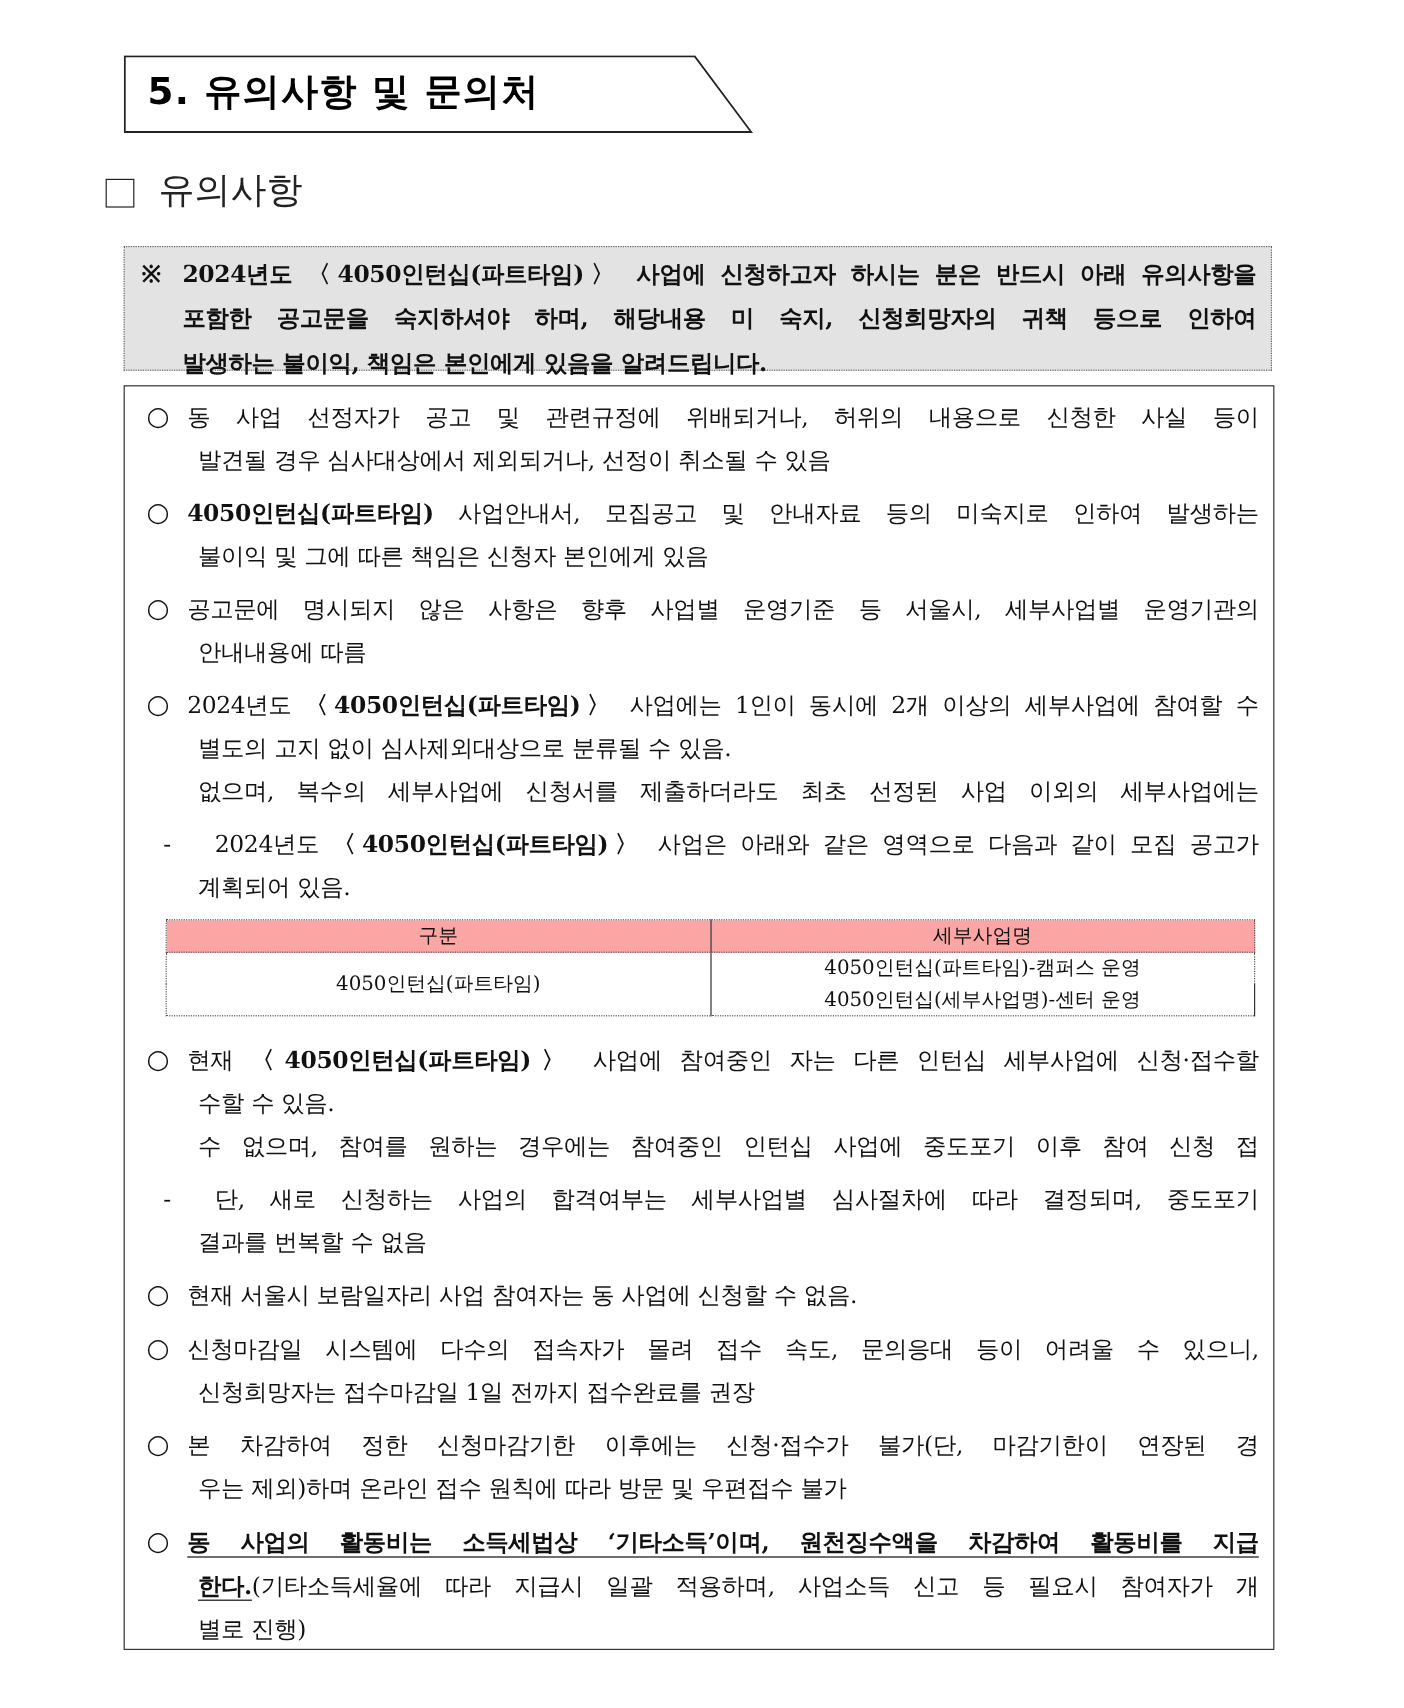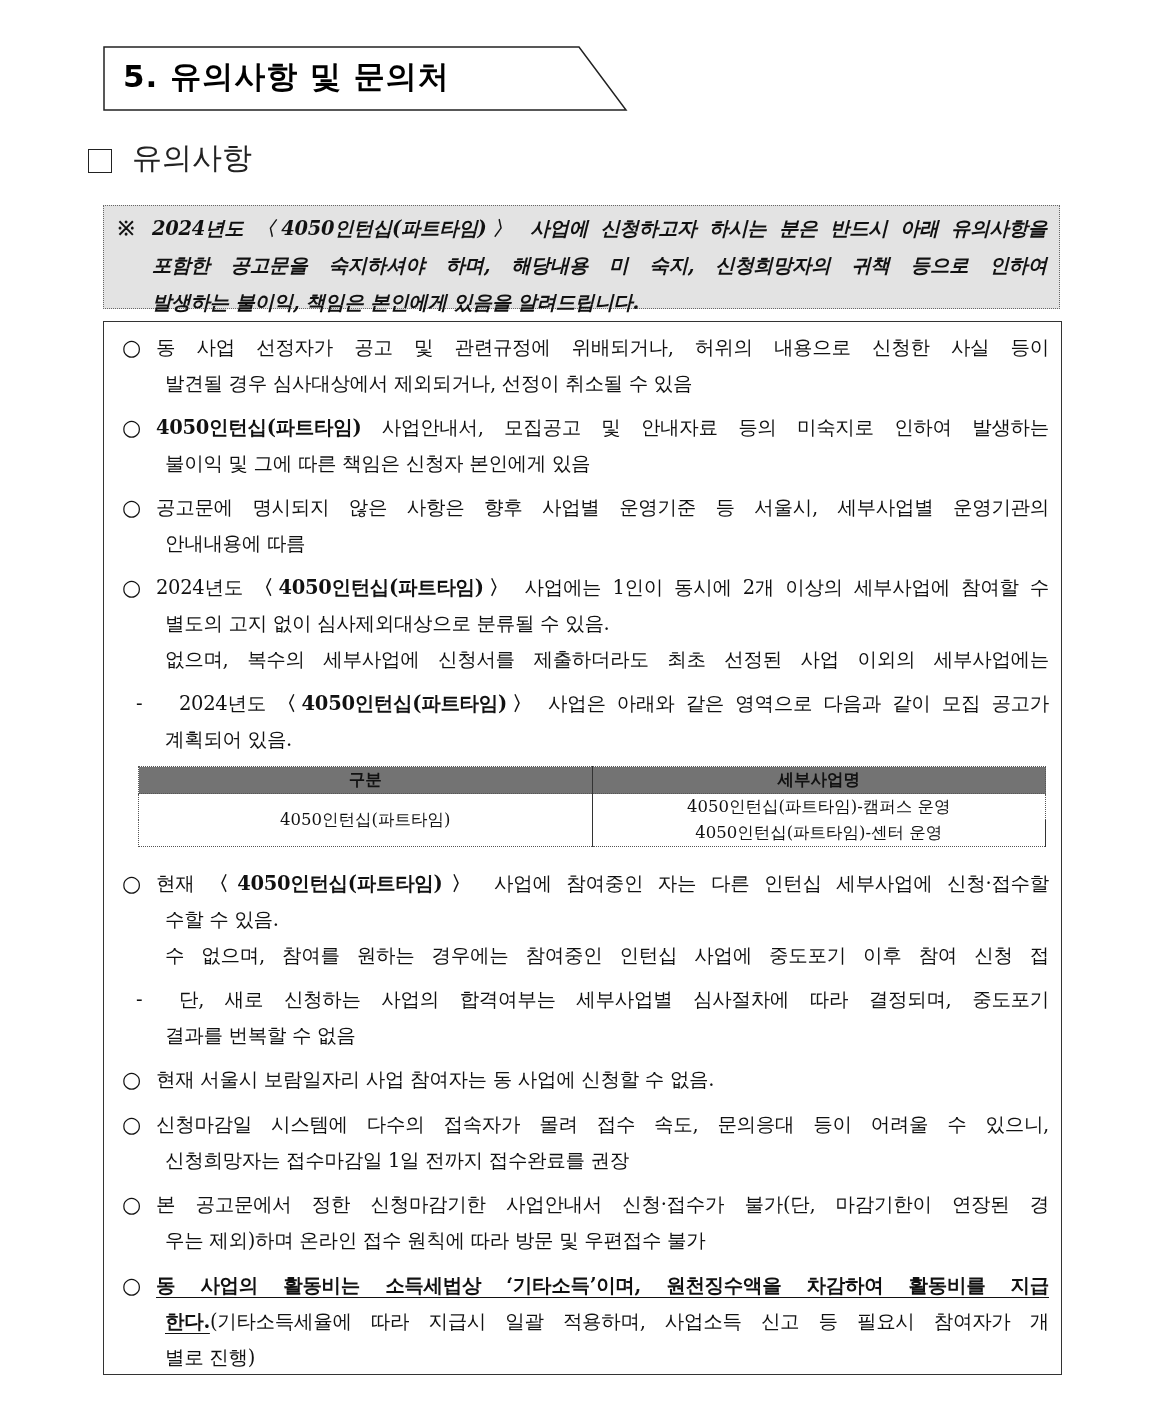--- a/index.html
+++ b/index.html
@@ -28,21 +28,21 @@
     margin-right: 20px; margin-top: 4px;
   }
   .notice-box {
     position: absolute; left: 103px; top: 205px; width: 957px; height: 104px;
     background: #e3e3e3; border: 1px dotted #666; box-sizing: border-box;
     padding: 4px 12px 0 14px;
     font-weight: bold; font-size: 19.5px; line-height: 37px; letter-spacing: -0.3px;
   }
   .notice-box .row { display: flex; }
   .notice-box .mark { width: 34px; flex-shrink: 0; }
-  .notice-box .txt { text-align: justify; text-align-last: justify; flex: 1; font-style: italic; }
+  .notice-box .txt { text-align: justify; text-align-last: justify; flex: 1; }
   .notice-box .txt.last { text-align-last: left; }
   .content-box {
     position: absolute; left: 103px; top: 321px; width: 959px; height: 1054px;
     border: 1.5px solid #333; box-sizing: border-box;
   }
   .item {
     position: absolute; left: 18px; right: 12px;
     font-size: 19.5px; line-height: 36px; letter-spacing: -0.3px;
   }
   .item .line { display: flex; white-space: nowrap; }
@@ -53,21 +53,21 @@
   .item .t.last { text-align-last: left; }
   .b { font-weight: bold; }
   .u { text-decoration: underline; text-underline-offset: 5px; font-weight: bold; }
   .sub-table {
     position: absolute; left: 34px; top: 444px; width: 908px;
     border-collapse: collapse; font-size: 16.5px;
   }
   .sub-table th, .sub-table td {
     border: 1px dotted #555; text-align: center; padding: 0;
   }
-  .sub-table th { background: #737373; height: 26px; font-weight: bold; }
+  .sub-table th { background: #fca5a5; height: 26px; font-weight: normal; }
   .sub-table th:first-child, .sub-table td:first-child { width: 201px; border-right: 1.5px solid #333; }
   .sub-table td { height: 26px; line-height: 26px; }
 </style>
 </head>
 <body>
 
 <div class="section-header">
   <svg width="526" height="68">
     <polygon points="1,1 476,1 523,64 1,64" fill="#fff" stroke="#222" stroke-width="1.5"></polygon>
   </svg>
@@ -162,21 +162,21 @@
         <th>구분</th>
         <th>세부사업명</th>
       </tr>
     </thead>
     <tbody>
       <tr>
         <td rowspan="2">4050인턴십(파트타임)</td>
         <td style="border-bottom:none">4050인턴십(파트타임)-캠퍼스 운영</td>
       </tr>
       <tr>
-        <td style="border-top:none">4050인턴십(파트타임)-센터 운영</td>
+        <td style="border-top:none">4050인턴십(세부사업명)-센터 운영</td>
       </tr>
     </tbody>
   </table>
 
   <div class="item" style="top:544px">
     <div class="line">
         <span class="bullet">○</span>
         <span class="t"><span>현재 </span><span class="b">〈4050인턴십(파트타임)〉</span><span> 사업에 참여중인 자는 다른 인턴십 세부사업에 신청·접수할</span></span>
       </div>
     <div class="line">
@@ -215,21 +215,21 @@
       </div>
     <div class="line">
         <span class="indent"></span>
         <span class="t last">신청희망자는 접수마감일 1일 전까지 접수완료를 권장</span>
       </div>
   </div>
 
   <div class="item" style="top:865px">
     <div class="line">
         <span class="bullet">○</span>
-        <span class="t">본 공고문에서 정한 신청마감기한 사업안내서 신청·접수가 불가(단, 마감기한이 연장된 경</span>
+        <span class="t">본 차감하여 정한 신청마감기한 이후에는 신청·접수가 불가(단, 마감기한이 연장된 경</span>
       </div>
     <div class="line">
         <span class="indent"></span>
         <span class="t last">우는 제외)하며 온라인 접수 원칙에 따라 방문 및 우편접수 불가</span>
       </div>
   </div>
 
   <div class="item" style="top:946px">
     <div class="line">
         <span class="bullet">○</span>

